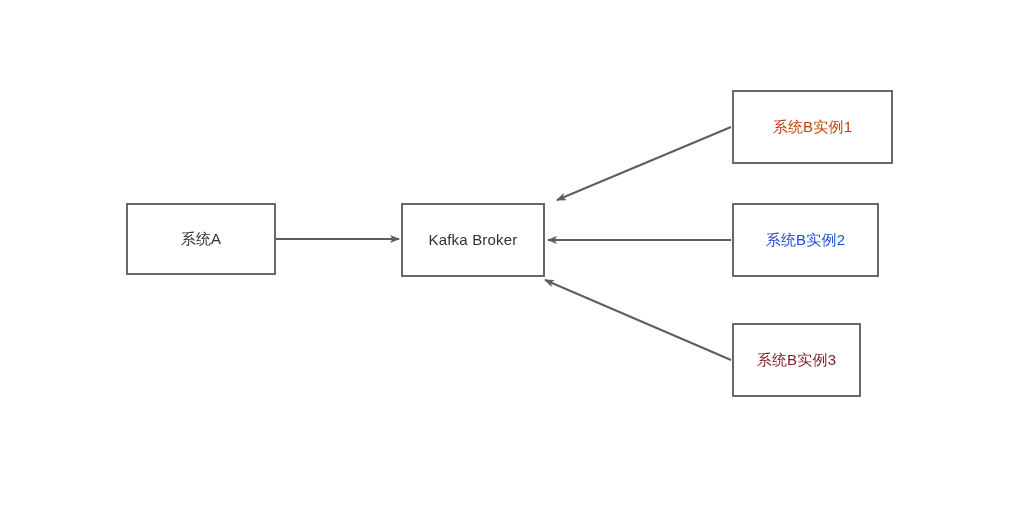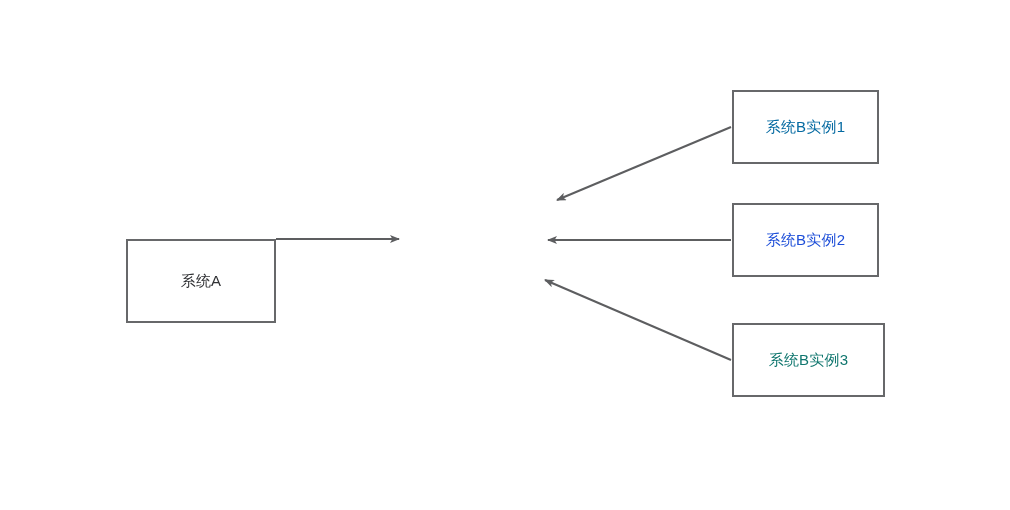--- a/index.html
+++ b/index.html
@@ -56,30 +56,33 @@
       <marker id="arrowhead" markerWidth="10" markerHeight="8" refX="9" refY="4" orient="auto" markerUnits="userSpaceOnUse">
         <path d="M 0 0 L 10 4 L 0 8 L 2.4 4 Z" fill="#5d5e60"></path>
       </marker>
     </defs>
     <line stroke="#5d5e60" stroke-width="2" marker-end="url(#arrowhead)" x1="276" y1="239" x2="399" y2="239"></line>
     <line stroke="#5d5e60" stroke-width="2" marker-end="url(#arrowhead)" x1="731" y1="127" x2="557" y2="200"></line>
     <line stroke="#5d5e60" stroke-width="2" marker-end="url(#arrowhead)" x1="731" y1="240" x2="548" y2="240"></line>
     <line stroke="#5d5e60" stroke-width="2" marker-end="url(#arrowhead)" x1="731" y1="360" x2="545" y2="280"></line>
   </svg>
 
-  <div class="node" style="left: 126px; top: 203px; width: 150px; height: 84px; border-color: rgb(103, 104, 106); color: rgb(48, 49, 52); margin-top: 36px;">
+  <div class="node" style="left: 126px; top: 203px; width: 150px; height: 72px; border-color: rgb(103, 104, 106); color: rgb(48, 49, 52);">
     <span class="node-label">系统A</span>
   </div>
 
+  <div class="node" style="left: 401px; top: 203px; width: 144px; height: 74px; border-color: rgb(103, 104, 106); color: rgb(48, 49, 52);">
+    <span class="node-label">Kafka Broker</span>
+  </div>
 
-  <div class="node" style="left: 732px; top: 90px; width: 147px; height: 74px; border-color: rgb(103, 104, 106); color: #0369a1;">
+  <div class="node" style="left: 732px; top: 90px; width: 161px; height: 74px; border-color: rgb(103, 104, 106); color: #c2410c;">
     <span class="node-label">系统B实例1</span>
   </div>
 
   <div class="node" style="left: 732px; top: 203px; width: 147px; height: 74px; border-color: rgb(103, 104, 106); color: #1d4ed8;">
     <span class="node-label">系统B实例2</span>
   </div>
 
-  <div class="node" style="left: 732px; top: 323px; width: 153px; height: 74px; border-color: rgb(103, 104, 106); color: #0f766e; justify-content: center;">
+  <div class="node" style="left: 732px; top: 323px; width: 129px; height: 74px; border-color: rgb(103, 104, 106); color: #7f1d1d; justify-content: center;">
     <span class="node-label">系统B实例3</span>
   </div>
 
 </div>
 
 </body></html>

